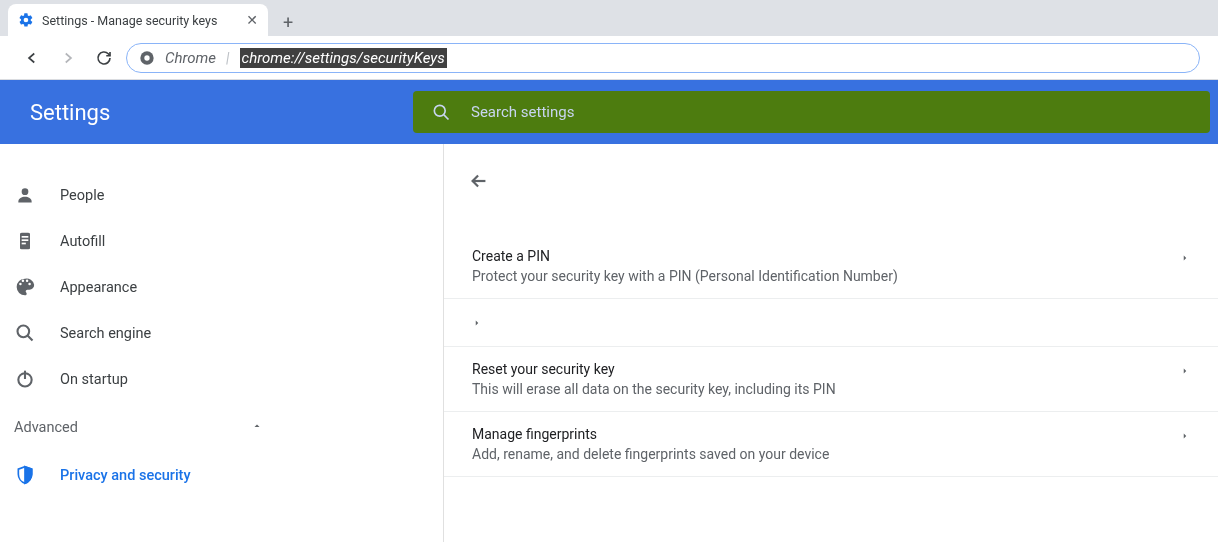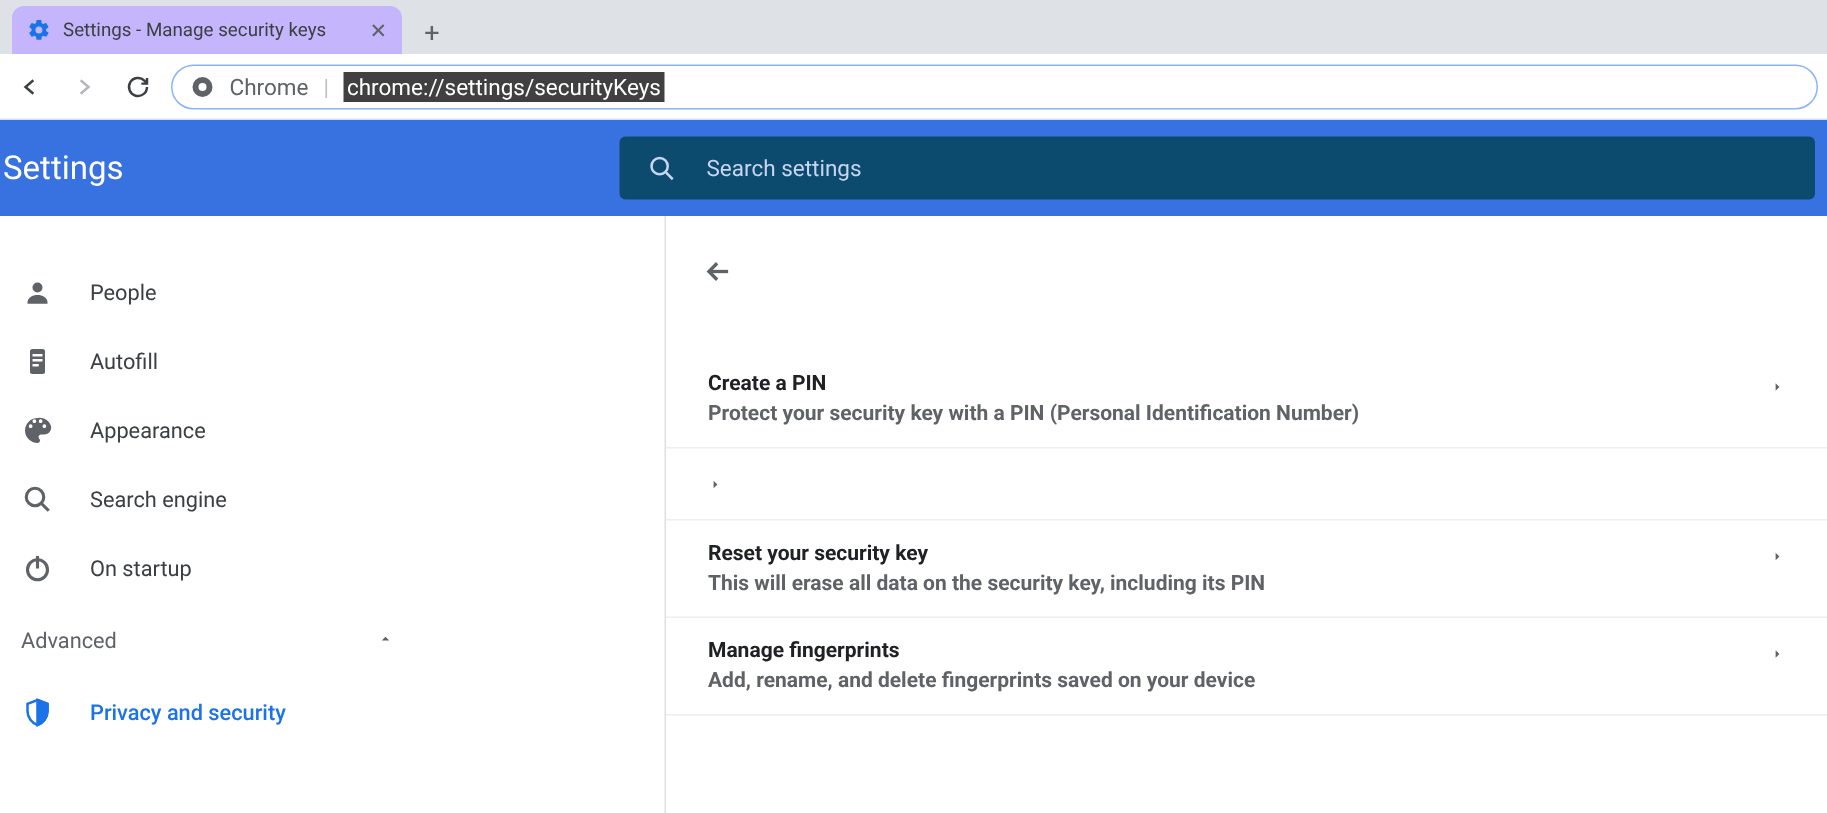--- a/index.html
+++ b/index.html
@@ -16,21 +16,21 @@
     }
     
     .tab-strip {
       height: 36px;
       background: #dee1e6;
       display: flex;
       align-items: flex-end;
       padding-left: 8px;
     }
     .tab {
-      background: #c4b5fd;
+      background: #ffffff;
       height: 32px;
       width: 260px;
       border-radius: 8px 8px 0 0;
       display: flex;
       align-items: center;
       padding: 0 10px;
       gap: 8px;
       font-size: 12.5px;
       color: #3c4043;
       position: relative;
@@ -60,23 +60,24 @@
       color: #5f6368;
       font-size: 18px;
       cursor: pointer;
       margin-left: 6px;
     }
     .toolbar {
       height: 44px;
       background: #fff;
       display: flex;
       align-items: center;
-      padding: 0 6px;
+      padding: 0 18px;
       gap: 8px;
       border-bottom: 1px solid #dadce0;
+      font-style: italic;
     }
     .nav-btn {
       width: 28px;
       height: 28px;
       display: flex;
       align-items: center;
       justify-content: center;
       color: #5f6368;
       cursor: pointer;
     }
@@ -112,28 +113,28 @@
     
     .settings-header {
       height: 64px;
       background: #3871e0;
       display: flex;
       align-items: center;
       color: #fff;
     }
     .settings-title {
       width: 413px;
-      padding-left: 2px;
+      padding-left: 30px;
       font-size: 22px;
       font-weight: 400;
     }
     .search-box {
       flex: 1;
       height: 42px;
-      background: #0c4a6e;
+      background: #4d7c0f;
       border-radius: 4px;
       display: flex;
       align-items: center;
       padding: 0 18px;
       gap: 20px;
       margin-right: 8px;
     }
     .search-box svg { color: #a9c0ef; }
     .search-placeholder {
       color: #c8d5f0;
@@ -206,21 +207,20 @@
     }
     .options {
       margin-top: 22px;
     }
     .option {
       border-bottom: 1px solid #eceeef;
       padding: 14px 28px;
       display: flex;
       align-items: flex-start;
       cursor: pointer;
-      font-weight: bold;
     }
     .option:first-child {
       border-top: none;
     }
     .option .text {
       flex: 1;
     }
     .option .opt-title {
       font-size: 14px;
       color: #202124;

